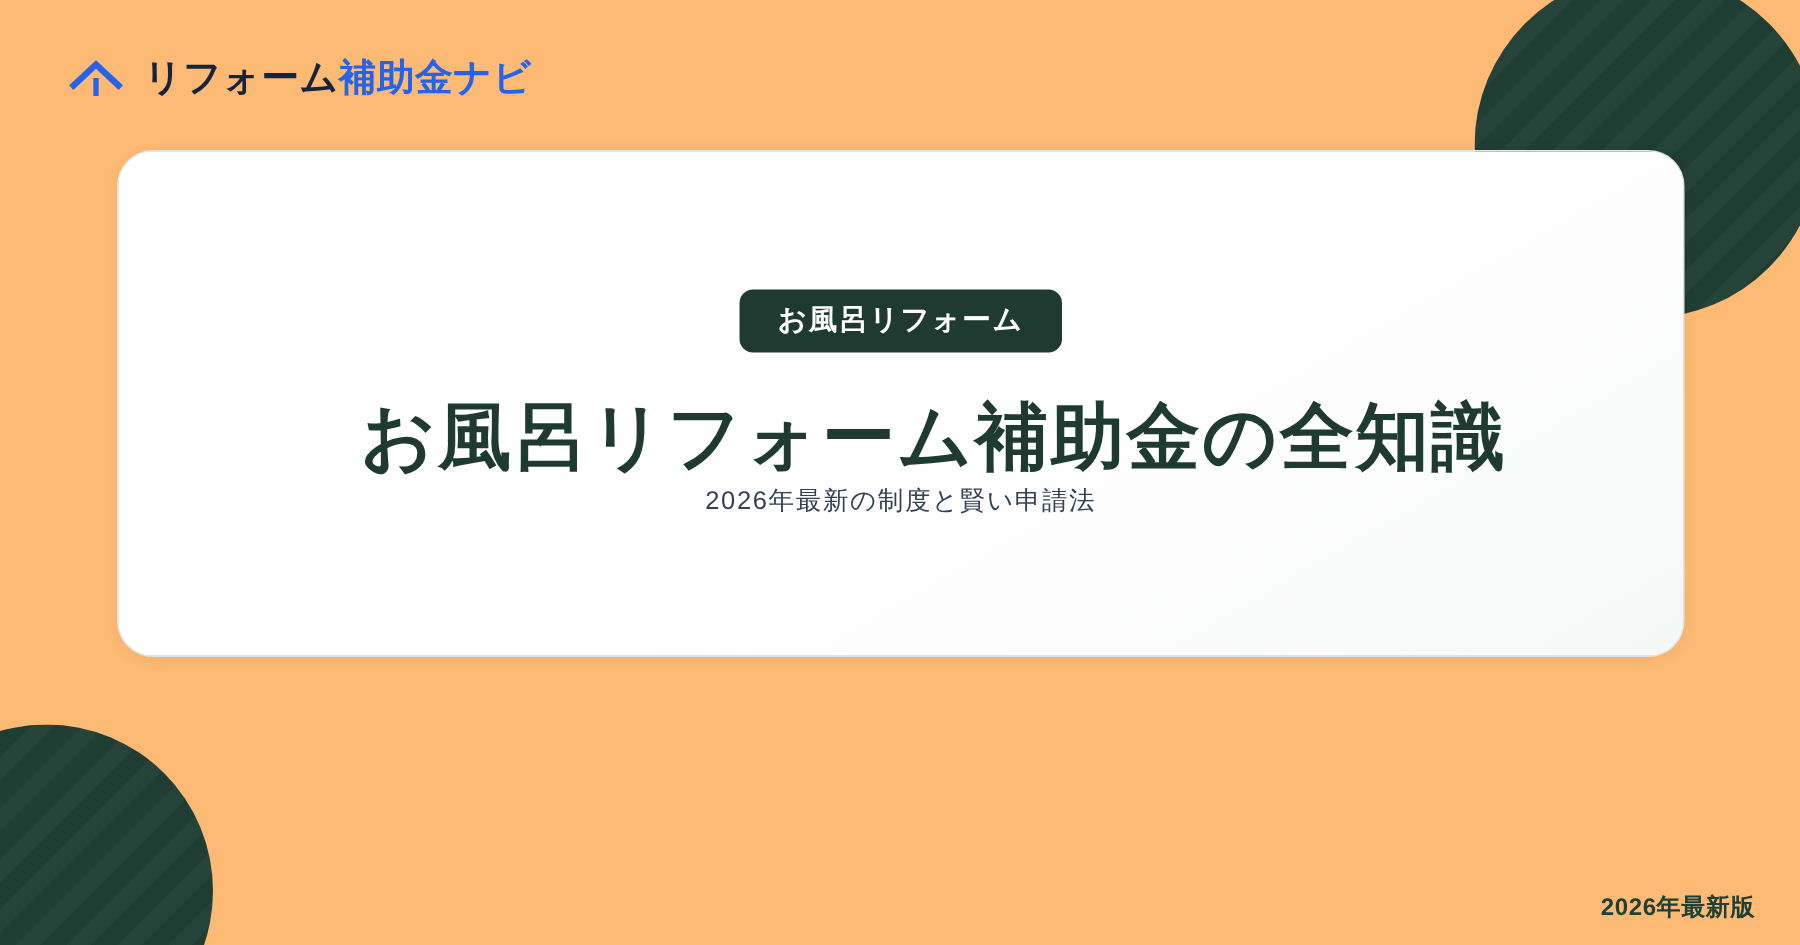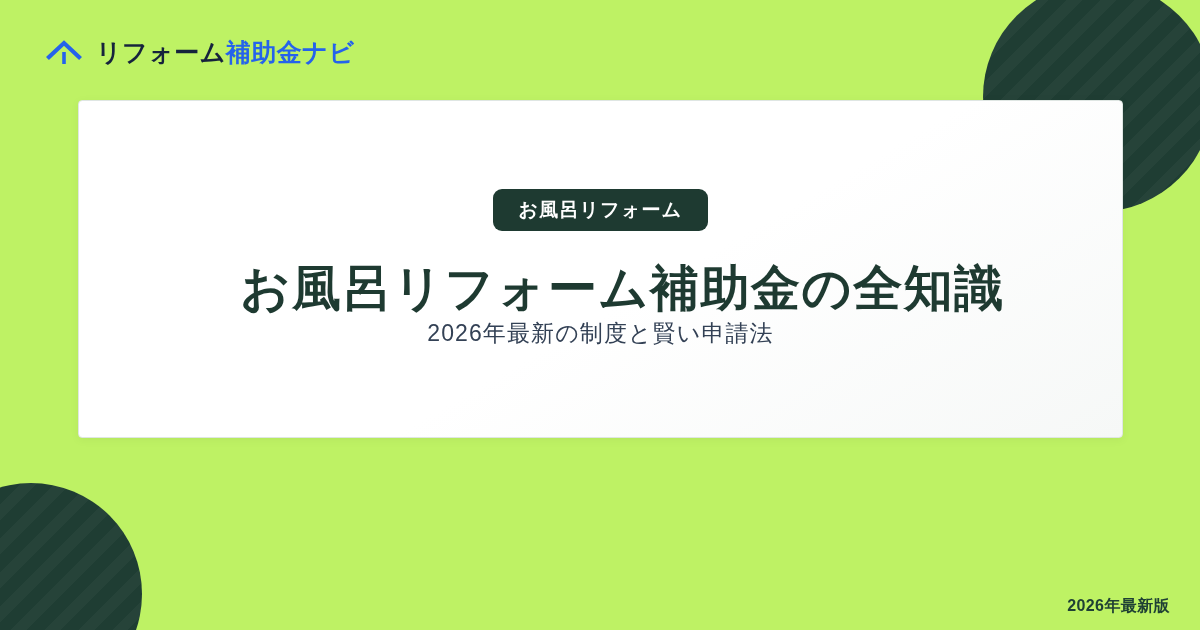--- a/index.html
+++ b/index.html
@@ -6,21 +6,21 @@
   html, body {
     width:1200px; height:630px;
     background:#000000;
     font-family:"Liberation Sans","DejaVu Sans",sans-serif;
     overflow:hidden;
   }
 
   #stage {
     position:relative;
     width:1200px; height:630px;
-    background:#bef264;
+    background:#fdba74;
     overflow:hidden;
   }
 
   
   .deco-circle {
     position:absolute;
     border-radius:50%;
     background-color:#1f3d33;
     background-image:repeating-linear-gradient(
         135deg,
@@ -38,21 +38,21 @@
   #deco-bottom-left {
     width:222px; height:222px;
     left:-80px; top:483px;
   }
 
   
   #hero-card {
     position:absolute;
     left:78px; top:100px;
     width:1045px; height:338px;
-    border-radius:4px;
+    border-radius:24px;
     background:linear-gradient(150deg,#ffffff 0%,#ffffff 55%,#f6f8f7 100%);
     border:1px solid #dfe6e3;
     box-shadow:0 2px 10px rgba(0,0,0,0.05);
     z-index:3;
     display:flex;
     flex-direction:column;
     align-items:center;
     justify-content:center;
     overflow:hidden;
   }
@@ -98,21 +98,21 @@
     font-weight:700;
     color:#1e3a31;
     letter-spacing:1.5px;
     line-height:1.18;
     text-align:center;
     white-space:nowrap;
     margin-left:44px;
   }
 
   #hero-subtitle {
-    font-size:23px;
+    font-size:17px;
     font-weight:400;
     color:#334155;
     letter-spacing:1.1px;
     line-height:1.4;
     text-align:left;
     white-space:nowrap;
   }
 
   
   #edition-note {

